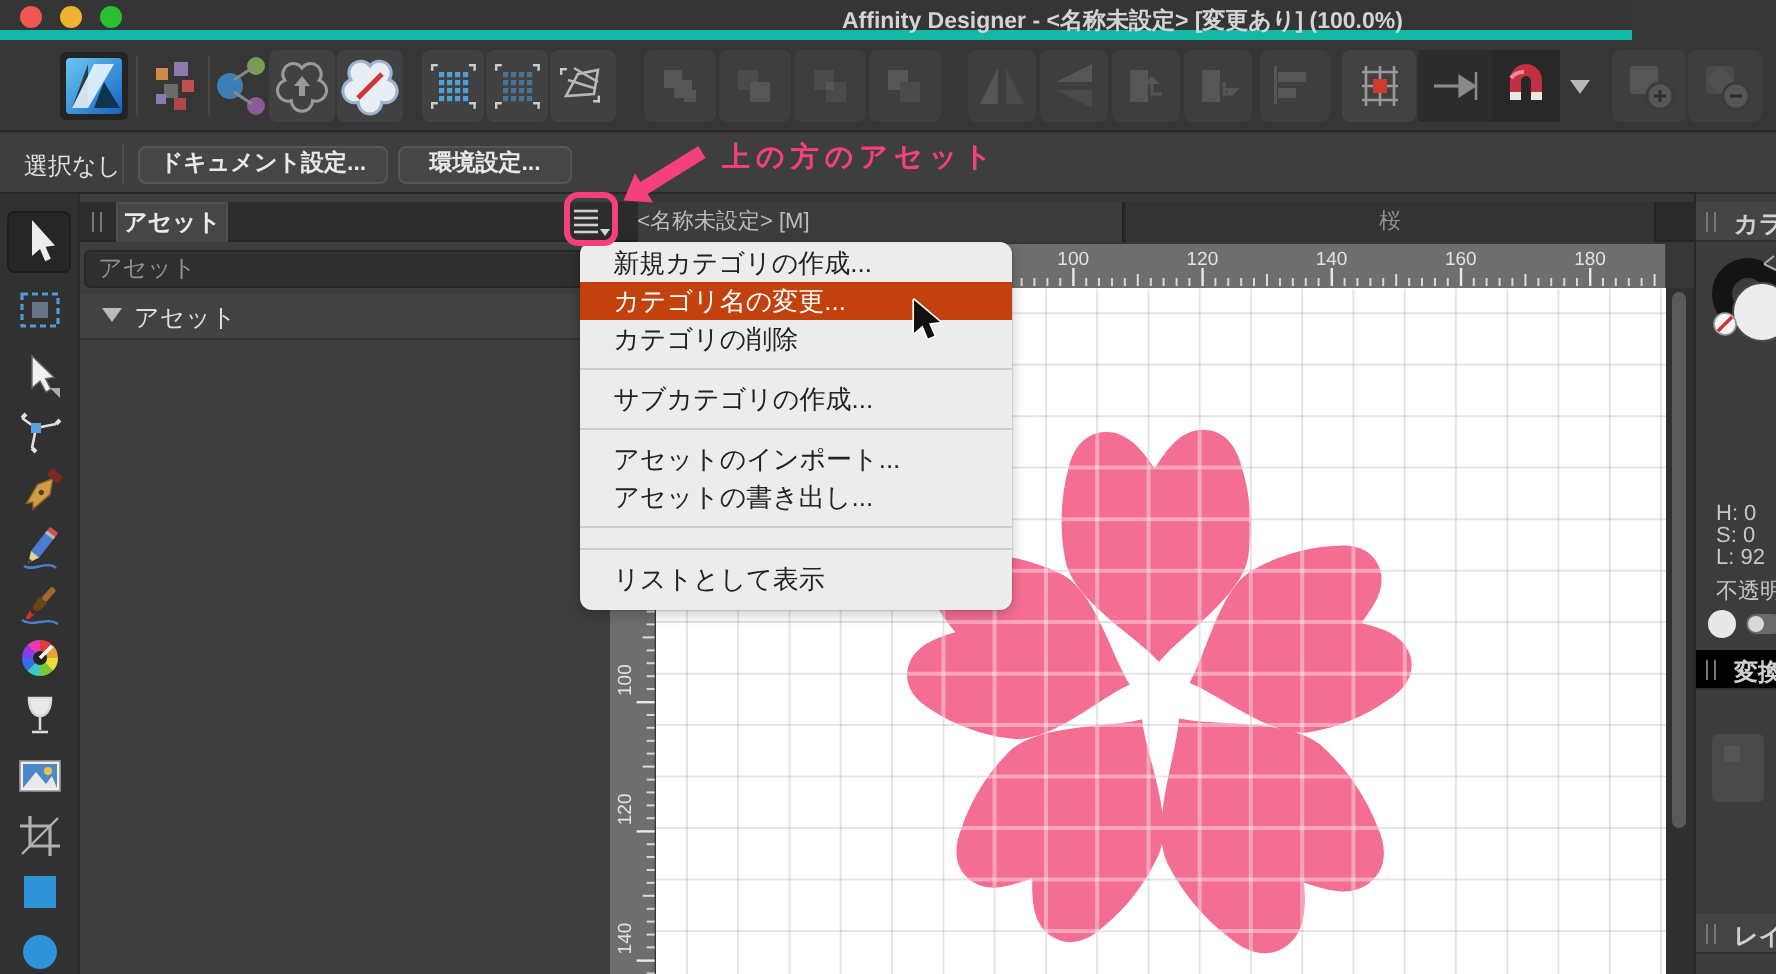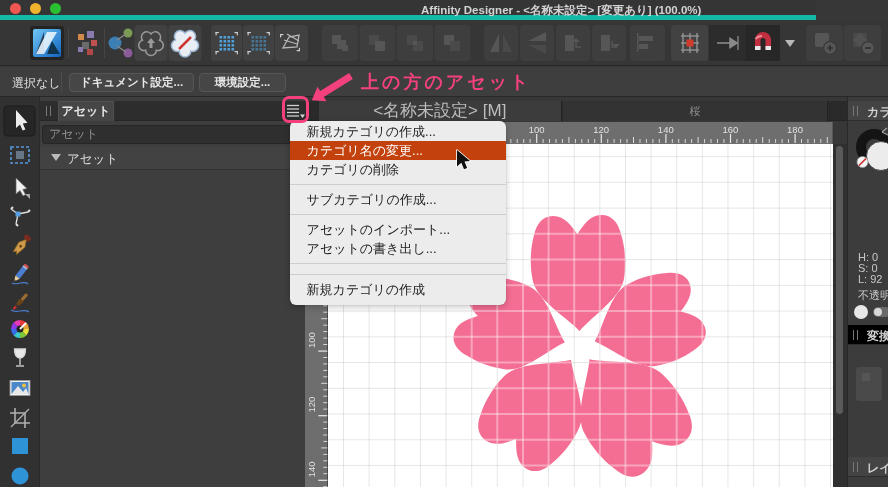--- a/index.html
+++ b/index.html
@@ -282,21 +282,21 @@
       </g>
       <path d="M14 11.5 L19 11.5 L16.5 15 Z" fill="#d8d8d8"></path>
     </svg>
     <div style="position:absolute;left:42px;top:125px;width:263px;height:19px;background:#2f2f2f;border:1px solid #262626;border-radius:3px;font-size:12px;color:#909090;line-height:17px;padding-left:6px">アセット</div>
     <div style="position:absolute;left:40px;top:147px;width:265.4px;height:23px;background:#424242;border-bottom:1px solid #333">
       <span style="position:absolute;left:11px;top:7px;width:0;height:0;border-left:5px solid transparent;border-right:5px solid transparent;border-top:7px solid #bbb"></span>
       <span style="position:absolute;left:27px;top:4px;font-size:12.5px;color:#ddd">アセット</span>
     </div>
     <div style="position:absolute;left:40px;top:170px;width:265.4px;height:317px;background:#3e3e3e"></div>
     <div style="position:absolute;left:305.4px;top:101px;width:541.6px;height:20px;background:#2a2a2a;border-bottom:1px solid #242424"></div>
-    <div style="position:absolute;left:318.6px;top:101px;width:243.4px;height:20px;background:#3c3c3c;border-right:1px solid #222;text-align:center;font-size:17px;color:#bdbdbd;line-height:20px">&lt;名称未設定&gt; [M]</div>
+    <div style="position:absolute;left:318.6px;top:101px;width:243.4px;height:20px;background:#3c3c3c;border-right:1px solid #222;text-align:left;font-size:11px;color:#bdbdbd;line-height:20px">&lt;名称未設定&gt; [M]</div>
     <div style="position:absolute;left:563px;top:101px;width:265px;height:20px;background:#333333;border-right:1px solid #222;text-align:center;font-size:11px;color:#8f8f8f;line-height:20px">桜</div>
     <svg width="505" height="344" viewBox="0 0 505.3 343.5" style="position:absolute;left:327.7px;top:143.5px;background:#fff">
       <defs>
         <clipPath id="flclip">
           <path d="M0 -96.9 C-6 -106,-13 -115.7,-24.15 -115.7 C-34.5 -115.7,-41 -108,-43.5 -96.5 C-47.5 -83,-48.3 -67,-46 -53.5 C-44 -33,-12 -14,0 0 C12 -14,44 -33,46 -53.5 C48.3 -67,47.5 -83,43.5 -96.5 C41 -108,34.5 -115.7,24.15 -115.7 C13 -115.7,6 -106,0 -96.9 Z" transform="translate(252.1,202.5) rotate(-1.3) translate(0,-15.7) scale(1.0)"></path>
           <path d="M0 -96.9 C-6 -106,-13 -115.7,-24.15 -115.7 C-34.5 -115.7,-41 -108,-43.5 -96.5 C-47.5 -83,-48.3 -67,-46 -53.5 C-44 -33,-12 -14,0 0 C12 -14,44 -33,46 -53.5 C48.3 -67,47.5 -83,43.5 -96.5 C41 -108,34.5 -115.7,24.15 -115.7 C13 -115.7,6 -106,0 -96.9 Z" transform="translate(252.1,202.5) rotate(70.7) translate(0,-15.7) scale(0.94)"></path>
           <path d="M0 -96.9 C-6 -106,-13 -115.7,-24.15 -115.7 C-34.5 -115.7,-41 -108,-43.5 -96.5 C-47.5 -83,-48.3 -67,-46 -53.5 C-44 -33,-12 -14,0 0 C12 -14,44 -33,46 -53.5 C48.3 -67,47.5 -83,43.5 -96.5 C41 -108,34.5 -115.7,24.15 -115.7 C13 -115.7,6 -106,0 -96.9 Z" transform="translate(252.1,202.5) rotate(142.7) translate(0,-15.7) scale(1.065)"></path>
           <path d="M0 -96.9 C-6 -106,-13 -115.7,-24.15 -115.7 C-34.5 -115.7,-41 -108,-43.5 -96.5 C-47.5 -83,-48.3 -67,-46 -53.5 C-44 -33,-12 -14,0 0 C12 -14,44 -33,46 -53.5 C48.3 -67,47.5 -83,43.5 -96.5 C41 -108,34.5 -115.7,24.15 -115.7 C13 -115.7,6 -106,0 -96.9 Z" transform="translate(252.1,202.5) rotate(214.7) translate(0,-15.7) scale(0.995)"></path>
           <path d="M0 -96.9 C-6 -106,-13 -115.7,-24.15 -115.7 C-34.5 -115.7,-41 -108,-43.5 -96.5 C-47.5 -83,-48.3 -67,-46 -53.5 C-44 -33,-12 -14,0 0 C12 -14,44 -33,46 -53.5 C48.3 -67,47.5 -83,43.5 -96.5 C41 -108,34.5 -115.7,24.15 -115.7 C13 -115.7,6 -106,0 -96.9 Z" transform="translate(252.1,202.5) rotate(286.7) translate(0,-15.7) scale(0.94)"></path>
         </clipPath>
@@ -575,23 +575,23 @@
         <div style="position:absolute;top:5px;left:0;right:0;height:1px;background:#cdcdcd"></div>
       </div>
       <div style="height:19px;line-height:19px;color:#222;font-size:13px;padding-left:17px;white-space:nowrap">アセットのインポート...</div>
       <div style="height:19px;line-height:19px;color:#222;font-size:13px;padding-left:17px;white-space:nowrap">アセットの書き出し...</div>
       <div style="height:11px;position:relative">
         <div style="position:absolute;top:5px;left:0;right:0;height:1px;background:#cdcdcd"></div>
       </div>
       <div style="height:11px;position:relative">
         <div style="position:absolute;top:5px;left:0;right:0;height:1px;background:#cdcdcd"></div>
       </div>
-      <div style="height:19px;line-height:19px;color:#222;font-size:13px;padding-left:17px;white-space:nowrap">新規カテゴリの作成</div>
+      <div style="height:19px;line-height:19px;color:#222;font-size:13px;padding-left:17px;white-space:nowrap">リストとして表示</div>
     </div>
     <div style="position:absolute;left:282px;top:95.5px;width:27px;height:27px;border:3px solid #f4417d;border-radius:7px;z-index:31"></div>
-    <div style="position:absolute;left:361px;top:70px;font-size:18px;font-weight:bold;color:#f4417d;letter-spacing:3px;z-index:31;white-space:nowrap">上の方のアセット</div>
+    <div style="position:absolute;left:361px;top:70px;font-size:14px;font-weight:bold;color:#f4417d;letter-spacing:3px;z-index:31;white-space:nowrap">上の方のアセット</div>
     <svg width="60" height="45" style="position:absolute;left:305px;top:68px;z-index:31">
       <path d="M44.2 5 L47.8 11 L18.8 29 L21.5 33.2 L6.8 32.3 L12.5 18.8 L15.2 23 Z" fill="#f4417d"></path>
     </svg>
     <svg width="20" height="24" style="position:absolute;left:456px;top:149px;z-index:40">
       <path d="M1 1 L1 17.5 L5.3 13.8 L8 20.3 L11.2 18.9 L8.5 12.6 L14 12 Z" fill="#111" stroke="#fff" stroke-width="1.6" stroke-linejoin="round"></path>
       <path d="M1 1 L1 17.5 L5.3 13.8 L8 20.3 L11.2 18.9 L8.5 12.6 L14 12 Z" fill="#111"></path>
     </svg>
   </div>
 </body></html>

